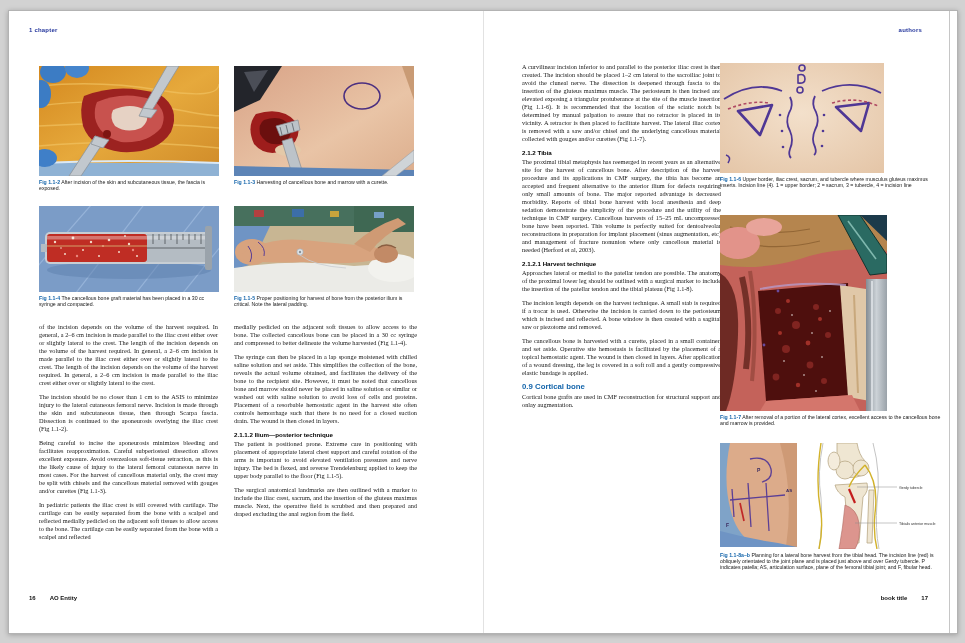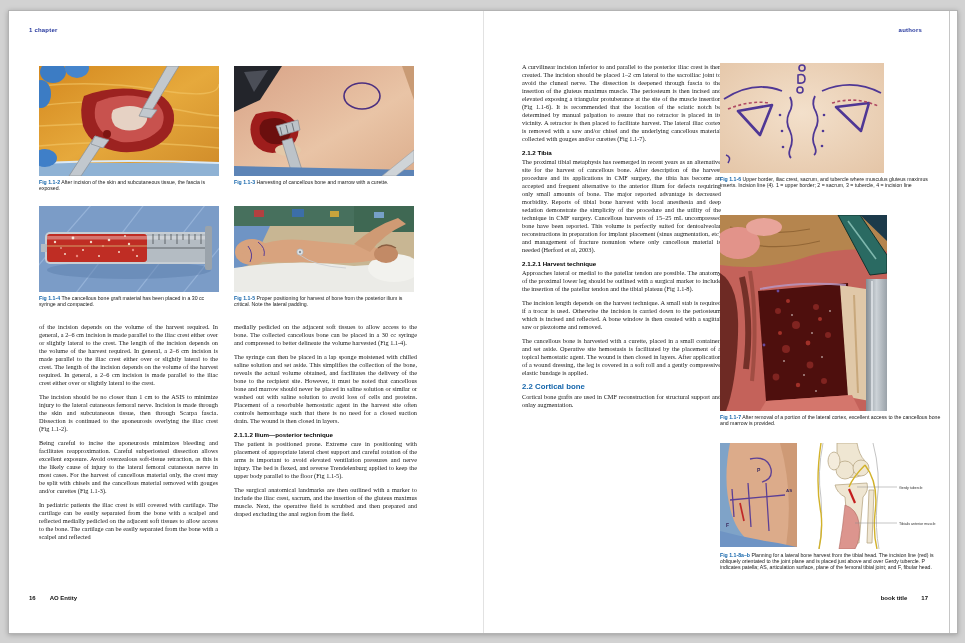--- a/index.html
+++ b/index.html
@@ -226,21 +226,21 @@
     <div class="running-head" style="right:36px;">authors</div>
 
     <div class="col" style="left:38px;top:52px;width:199px;">
       <p>A curvilinear incision inferior to and parallel to the posterior iliac crest is then created. The incision should be placed 1–2 cm lateral to the sacroiliac joint to avoid the cluneal nerve. The dissection is deepened through fascia to the insertion of the gluteus maximus muscle. The periosteum is then incised and elevated exposing a triangular protuberance at the site of the muscle insertion (Fig 1.1-6). It is recommended that the location of the sciatic notch be determined by manual palpation to assure that no retractor is placed in its vicinity. A retractor is then placed to facilitate harvest. The lateral iliac cortex is removed with a saw and/or chisel and the underlying cancellous material collected with gouges and/or curettes (Fig 1.1-7).</p>
       <div class="h3">2.1.2 Tibia</div>
       <p>The proximal tibial metaphysis has reemerged in recent years as an alternative site for the harvest of cancellous bone. After description of the harvest procedure and its applications in CMF surgery, the tibia has become an accepted and frequent alternative to the anterior ilium for defects requiring only small amounts of bone. The major reported advantage is decreased morbidity. Reports of tibial bone harvest with local anesthesia and deep sedation demonstrate the simplicity of the procedure and the utility of the technique in CMF surgery. Cancellous harvests of 15–25 mL uncompressed bone have been reported. This volume is perfectly suited for dentoalveolar reconstructions in preparation for implant placement (sinus augmentation, etc) and management of fracture nonunion where only cancellous material is needed (Herford et al, 2003).</p>
       <div class="h3">2.1.2.1 Harvest technique</div>
       <p>Approaches lateral or medial to the patellar tendon are possible. The anatomy of the proximal lower leg should be outlined with a surgical marker to include the insertion of the patellar tendon and the tibial plateau (Fig 1.1-8).</p>
       <p>The incision length depends on the harvest technique. A small stab is required if a trocar is used. Otherwise the incision is carried down to the periosteum which is incised and reflected. A bone window is then created with a sagittal saw or piezotome and removed.</p>
       <p>The cancellous bone is harvested with a curette, placed in a small container, and set aside. Operative site hemostasis is facilitated by the placement of a topical hemostatic agent. The wound is then closed in layers. After application of a wound dressing, the leg is covered in a soft roll and a gently compressive elastic bandage is applied.</p>
-      <div class="h2">2.2 Cortical bone</div>
+      <div class="h2">0.9 Cortical bone</div>
       <p>Cortical bone grafts are used in CMF reconstruction for structural support and onlay augmentation.</p>
     </div>
 
     <figure class="fig" style="left:236px;top:52px;width:226px;">
       <svg width="164" height="110" viewBox="0 0 164 110" preserveAspectRatio="none">
         <defs>
           <radialGradient id="g6" cx="0.5" cy="0.45" r="0.8">
             <stop offset="0" stop-color="#f3e0cb"></stop>
               <stop offset="1" stop-color="#e3c3a4"></stop>
           </radialGradient>

